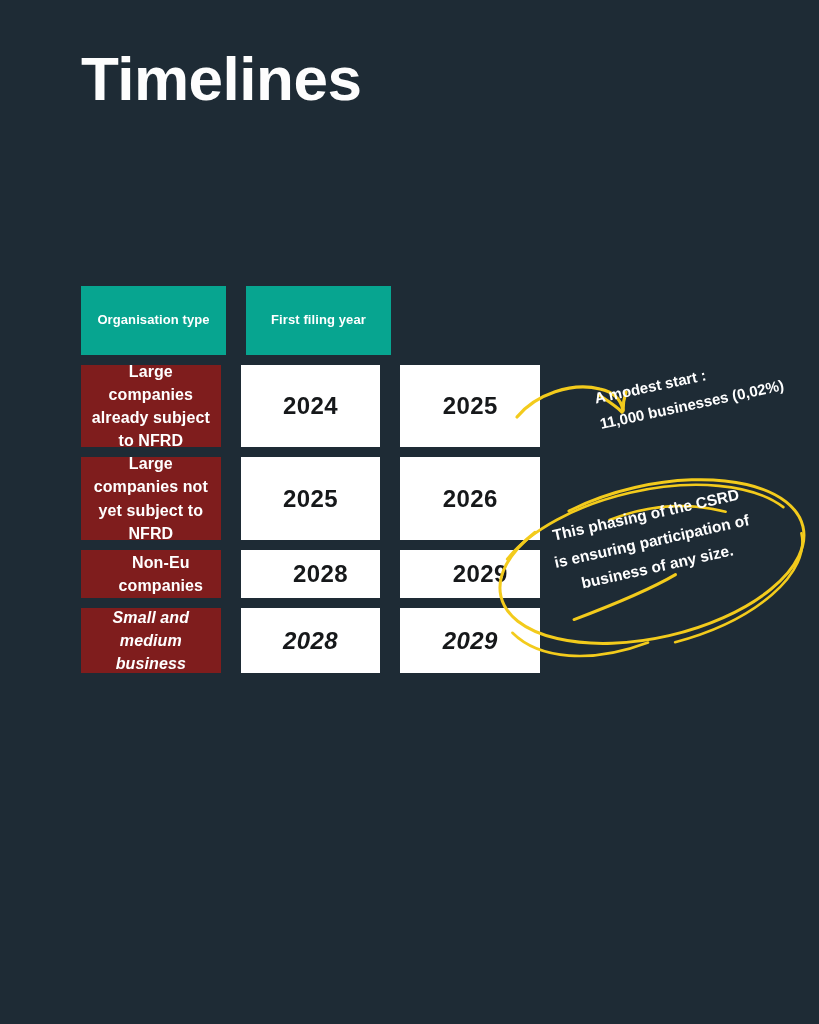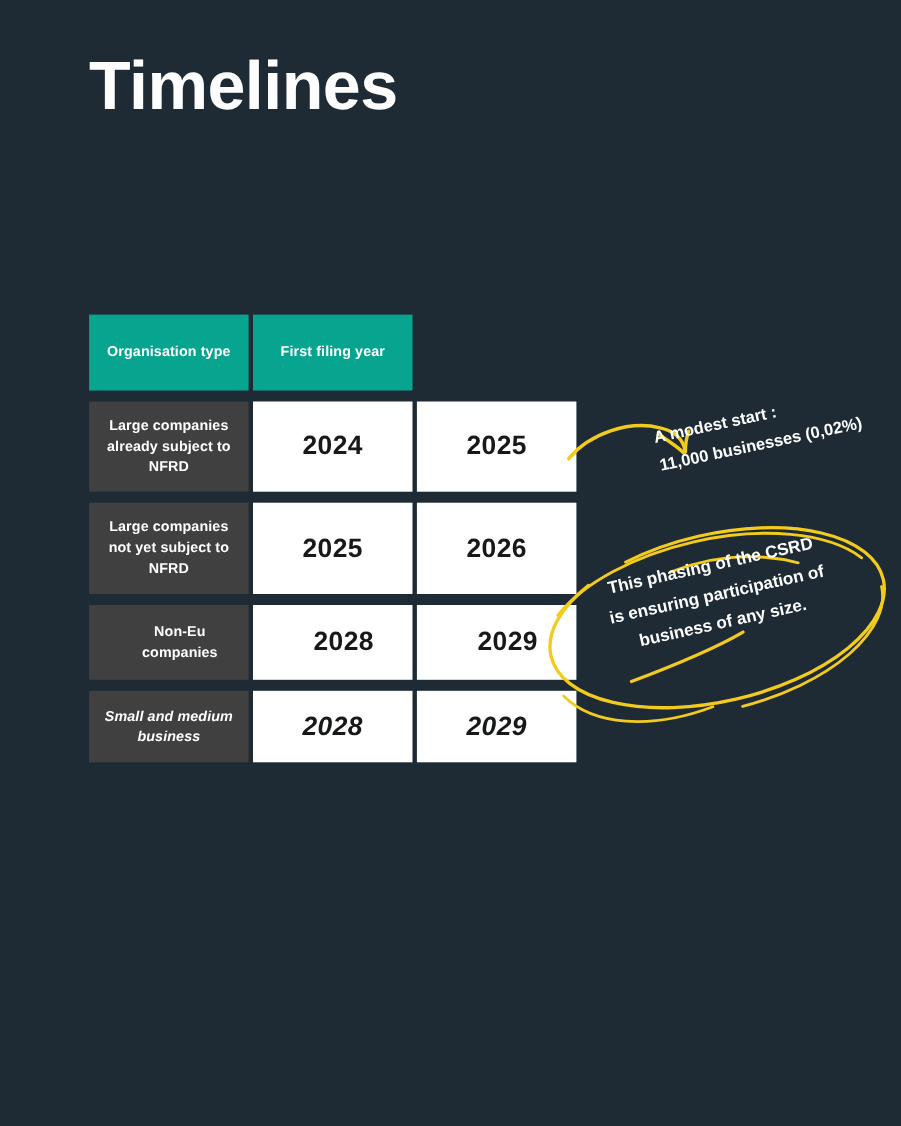--- a/index.html
+++ b/index.html
@@ -38,40 +38,40 @@
 
   
   .table {
     position: absolute;
     left: 81px;
     top: 286px;
     width: 459px;
   }
   .row {
     display: flex;
-    gap: 4px;
+    gap: 20px;
     margin-bottom: 10px;
   }
   .row:last-child { margin-bottom: 0; font-style: italic; }
 
   .cell {
     width: 145px;
     box-sizing: border-box;
     display: flex;
     align-items: center;
     justify-content: center;
     text-align: center;
     padding: 4px 8px;
   }
 
   .cell.label {
-    background: #404040;
+    background: #7f1d1d;
     color: #ffffff;
     font-weight: 700;
-    font-size: 13px;
+    font-size: 16px;
     line-height: 1.45;
     letter-spacing: 0.1px;
   }
   .cell.head {
     background: #07a590;
     color: #ffffff;
     font-weight: 700;
     font-size: 13px;
     line-height: 1.4;
     letter-spacing: 0.1px;
@@ -80,21 +80,21 @@
     background: #ffffff;
     color: #16181a;
     font-weight: 700;
     font-size: 24px;
     letter-spacing: 0.4px;
   }
 
   .row-head .cell { height: 69px; }
   .row-1 .cell { height: 82px; }
   .row-2 .cell { height: 83px; }
-  .row-3 .cell { height: 68px; padding-left: 28px; }
+  .row-3 .cell { height: 48px; padding-left: 28px; }
   .row-4 .cell { height: 65px; }
 
   
   .annotation {
     position: absolute;
     color: #ffffff;
     font-weight: 700;
     white-space: nowrap;
   }
   .ann-1 {

